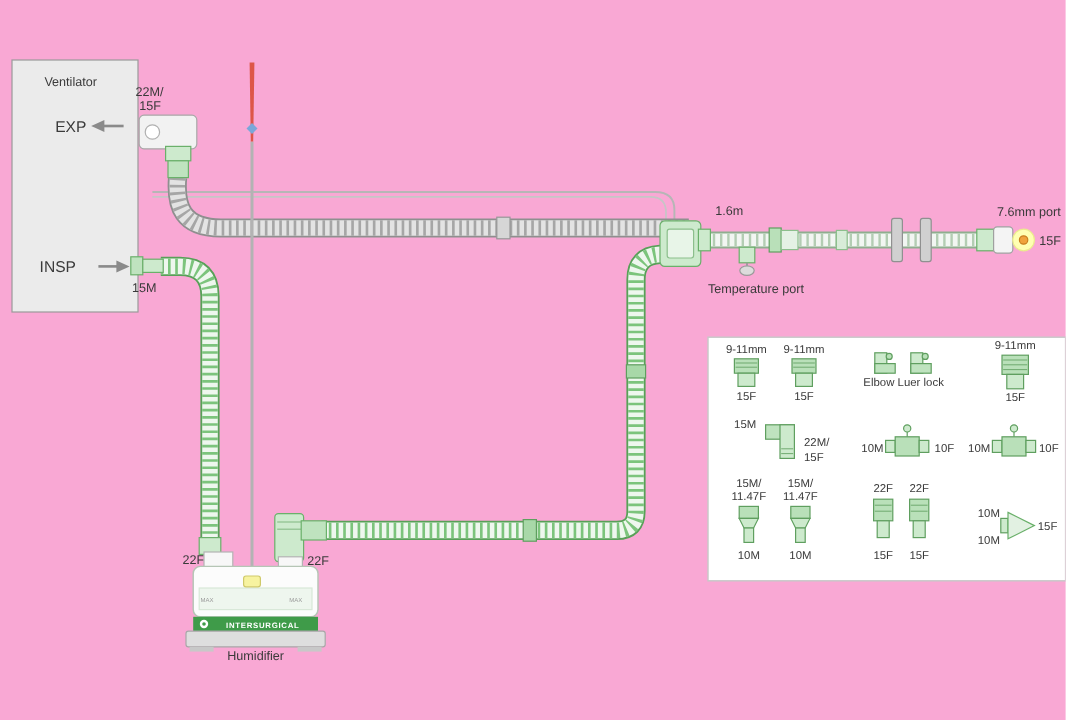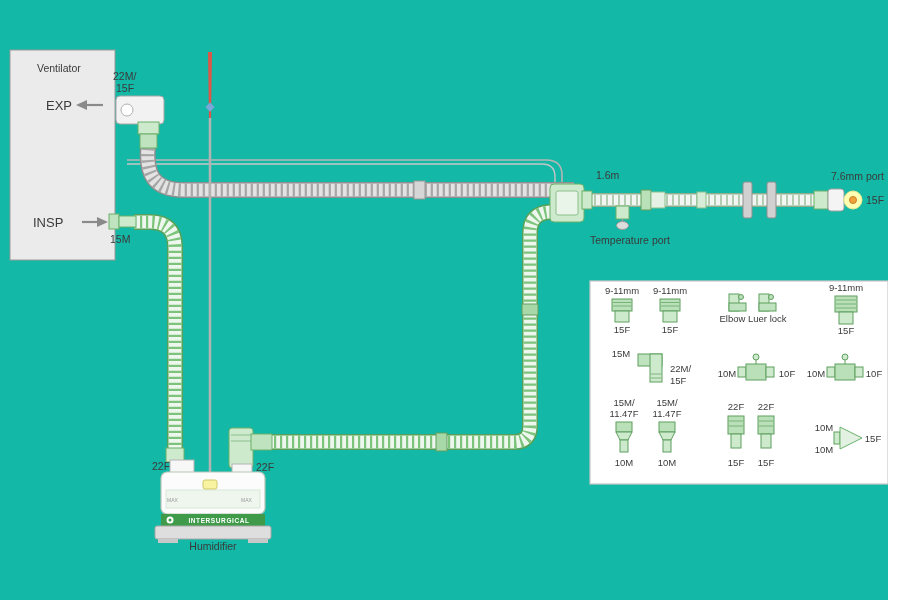--- a/index.html
+++ b/index.html
@@ -1,16 +1,16 @@
 <!DOCTYPE html>
 <html><head>
 <meta charset="utf-8">
 <style>
   html,body{margin:0;padding:0;background:#fff;}
-  .canvas{position:relative;width:888px;height:600px;background:#14b8a6;overflow:hidden;
+  .canvas{position:relative;width:888px;height:600px;background:#f9a8d4;overflow:hidden;
           font-family:"Liberation Sans", sans-serif;}
   svg text{font-family:"Liberation Sans", sans-serif;fill:#3a3a3a;}
   .lbl{font-size:10.5px;}
   .big{font-size:13px;}
   .leg{font-size:9.5px;}
   .tiny{font-size:5px;fill:#9a9a9a;}
   .brand{font-size:6.5px;font-weight:bold;fill:#ffffff;letter-spacing:.6px;}
 </style>
 </head>
 <body>

